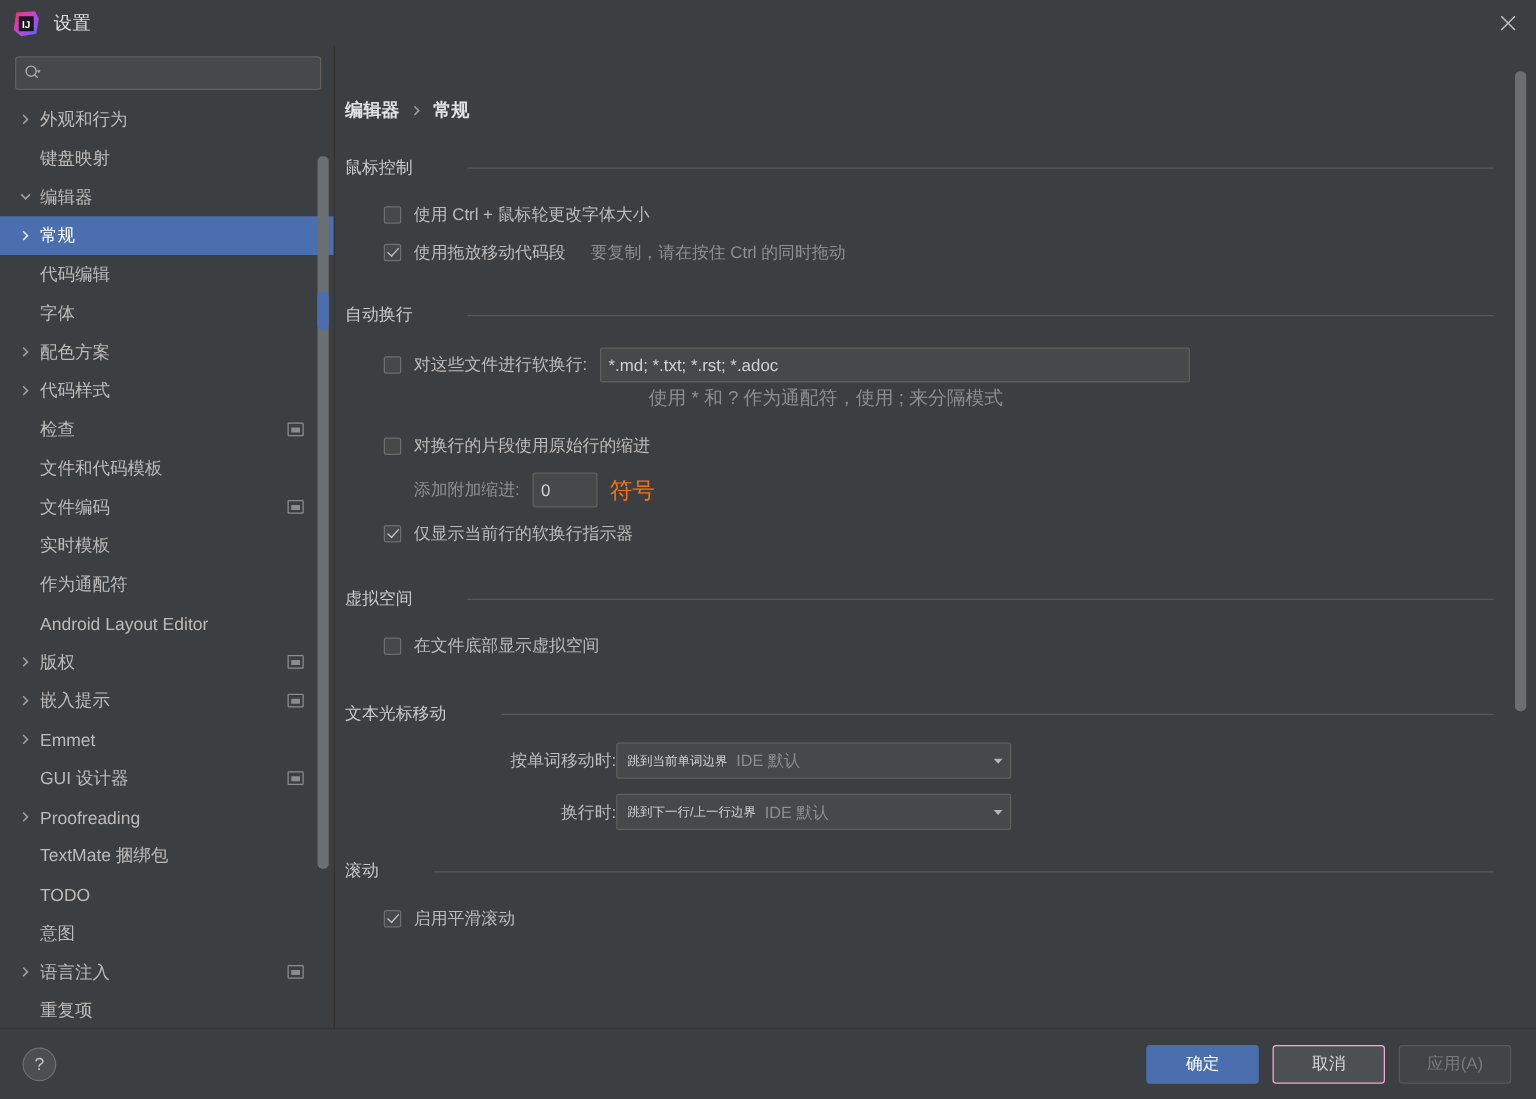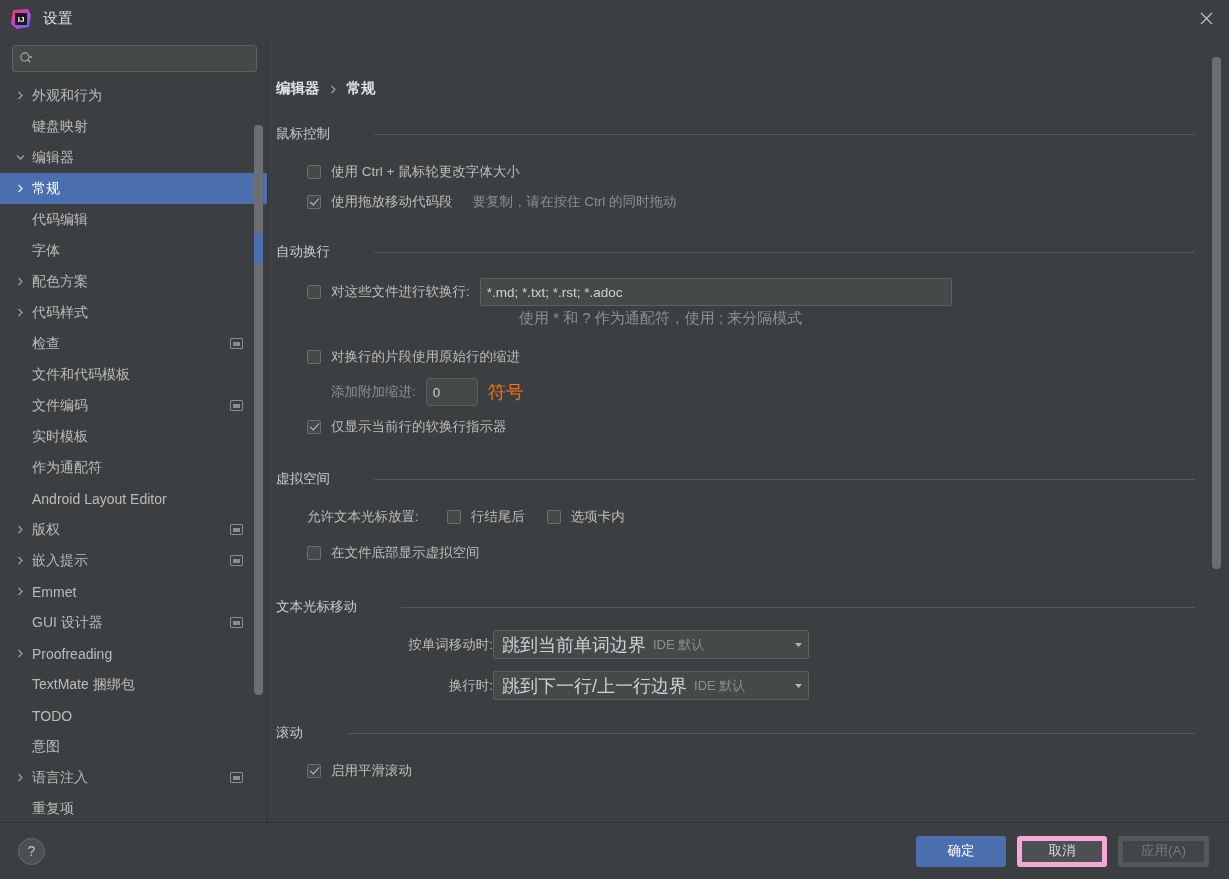--- a/index.html
+++ b/index.html
@@ -160,21 +160,21 @@
   }
   .tf-wide { width: 472px; }
   .tf-num { width: 52px; justify-content: flex-start; }
 
   .combo {
     background: #45494a; border: 1px solid #5e6060; border-radius: 2px;
     height: 29px; width: 316px;
     display: flex; align-items: center; padding: 0 4px 0 8px;
     position: relative;
   }
-  .combo .cval { font-size: 18px; color: #cfd2d5; }
+  .combo .cval { font-size: 10px; color: #cfd2d5; }
   .combo .cdim { font-size: 13px; color: #8c8f92; margin-left: 7px; }
   .combo .carrow { margin-left: auto; color: #b4b7ba; }
   .combo .carrow svg { width: 11px; height: 11px; display: block; }
 
   .unit-label { font-size: 18px; color: #f97316; margin-left: 10px; font-family: Liberation Serif, serif; }
   .note { font-size: 15px; color: #8c8f92; padding-left: 212px; margin: 0 0 14px; }
 
   .cursor-row { display: flex; align-items: center; margin-bottom: 6px; }
   .cursor-row .cb { margin-left: 14px; }
   .cursor-row .cb:first-of-type { margin-left: 0; }
@@ -202,21 +202,21 @@
     width: 27px; height: 27px; border-radius: 50%;
     border: 1px solid #6b6f71; background: #4b4f51;
     display: flex; align-items: center; justify-content: center;
     color: #c2c5c8; font-size: 14px;
   }
   .btns { margin-left: auto; display: flex; gap: 11px; }
   .btn {
     height: 31px; min-width: 90px; padding: 0 18px;
     border-radius: 3px; font-size: 13.5px;
     display: flex; align-items: center; justify-content: center;
-    border: 5px solid #f9a8d4; background: #4c5052; color: #d6d9dc;
+    border: 1px solid #f9a8d4; background: #4c5052; color: #d6d9dc;
   }
   .btn.primary { background: #4b6eaf; border-color: #4b6eaf; color: #ffffff; }
   .btn.disabled { background: #424547; color: #77797b; border-color: #55585a; }
 </style>
 </head>
 <body>
 
 <div class="dialog">
 
   <div class="titlebar">
@@ -465,27 +465,20 @@
             </div>
           </div>
         </div>
 
         <div class="section" style="margin-top:28px;">
           <div class="section-head">
             <span>虚拟空间</span>
             <span class="sline"></span>
           </div>
           <div class="rows">
-            <div class="cursor-row" style="min-height:30px;">
-              <span class="fld-label" style="margin-right:14px;">允许文本光标放置:</span>
-              <span class="cb"></span>
-              <span class="cb-label">行结尾后</span>
-              <span class="cb" style="margin-left:22px;"></span>
-              <span class="cb-label">选项卡内</span>
-            </div>
             <div class="row">
               <span class="cb"></span>
               <span class="cb-label">在文件底部显示虚拟空间</span>
             </div>
           </div>
         </div>
 
         <div class="section" style="margin-top:30px;">
           <div class="section-head">
             <span>文本光标移动</span>

